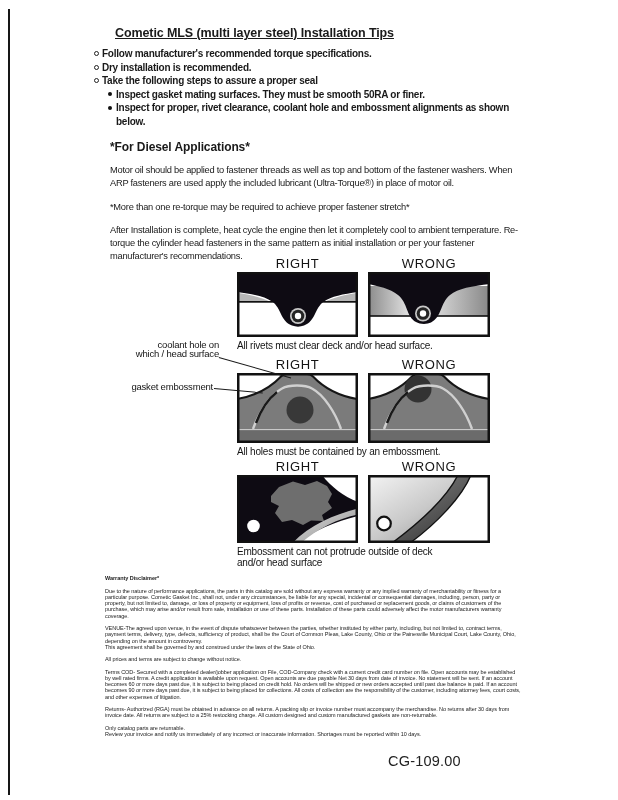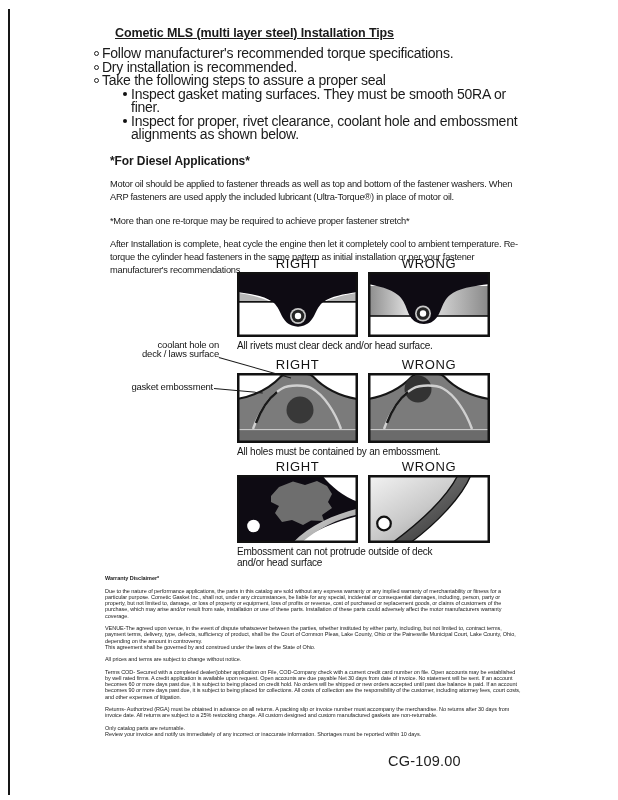--- a/index.html
+++ b/index.html
@@ -8,25 +8,25 @@
     font-family:"Liberation Sans","DejaVu Sans",sans-serif;color:#1a1a1a;
     -webkit-font-smoothing:antialiased;
   }
   .edge-rule{position:absolute;left:8px;top:9px;width:2px;height:786px;background:#161616;}
   
   .content{position:absolute;left:93px;top:0;width:432px;}
   .doc-title{
     margin:26px 0 7px 22px;font-size:12.5px;font-weight:bold;letter-spacing:-0.1px;
     text-decoration:underline;display:inline-block;
   }
-  .tips{margin:0;padding:0;list-style:none;font-size:14px;letter-spacing:-0.25px;line-height:13.5px;}
+  .tips{margin:0;padding:0;list-style:none;font-size:10px;letter-spacing:-0.25px;line-height:13.5px;font-weight:bold;}
   .tip-item{position:relative;padding-left:9px;}
   .tip-item::before{content:"";position:absolute;left:1px;top:4px;width:3.4px;height:3.4px;
     border:1px solid #222;border-radius:50%;}
-  .sub-item{position:relative;margin-left:30px;padding-left:8px;}
+  .sub-item{position:relative;margin-left:15px;padding-left:8px;}
   .sub-item::before{content:"";position:absolute;left:0;top:4.6px;width:4px;height:4px;
     background:#111;border-radius:50%;}
   .section-heading{margin:12px 0 5px 17px;font-size:12px;font-weight:bold;letter-spacing:-0.1px;}
   .body-para{margin:10px 0 11px 17px;width:412px;font-size:9.3px;letter-spacing:-0.25px;line-height:13px;}
   .body-para.note{margin-bottom:0;}
   
   .figure{position:absolute;left:237px;width:253px;}
   .fig1{top:228px;} .fig2{top:329px;} .fig3{top:431px;}
   .fig-labels{display:flex;gap:10px;height:16px;margin-top:28px;}
   .fig-labels .lab{font-size:13px;letter-spacing:0.6px;color:#141414;text-align:center;}
@@ -139,21 +139,21 @@
         <path d="M16,56 C22,39 33,22 45,15.5 C52,11.5 68,11.5 75,15.5 C87,22 98,39 104,56" fill="none" stroke="#d0d0d0" stroke-width="2.4"></path>
         <path d="M19,50 C24,37 31,26 40,19" fill="none" stroke="#191919" stroke-width="2.4"></path>
         <rect x="1.25" y="1.25" width="119.5" height="67.5" fill="none" stroke="#111111" stroke-width="2.5"></rect>
       </svg>
     </div>
     <div class="fig-caption">All holes must be contained by an embossment.</div>
   </div>
 
   <div class="ann ann-hole">
     <div>coolant hole on</div>
-    <div>deck / laws surface</div>
+    <div>which / head surface</div>
   </div>
   <div class="ann ann-emboss">gasket embossment</div>
   <div class="ann-line ann-line-1"></div>
   <div class="ann-line ann-line-2"></div>
 
   <div class="figure fig3">
     <div class="fig-labels">
       <div class="lab l">RIGHT</div>
       <div class="lab r">WRONG</div>
     </div>

